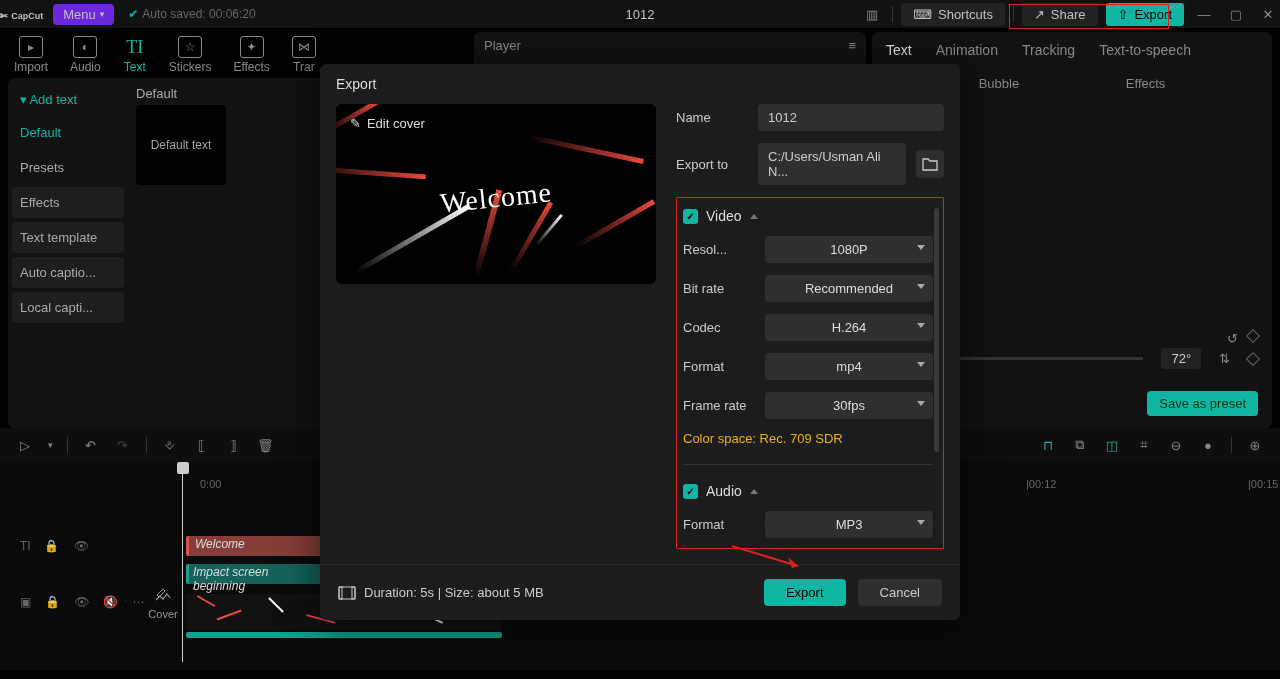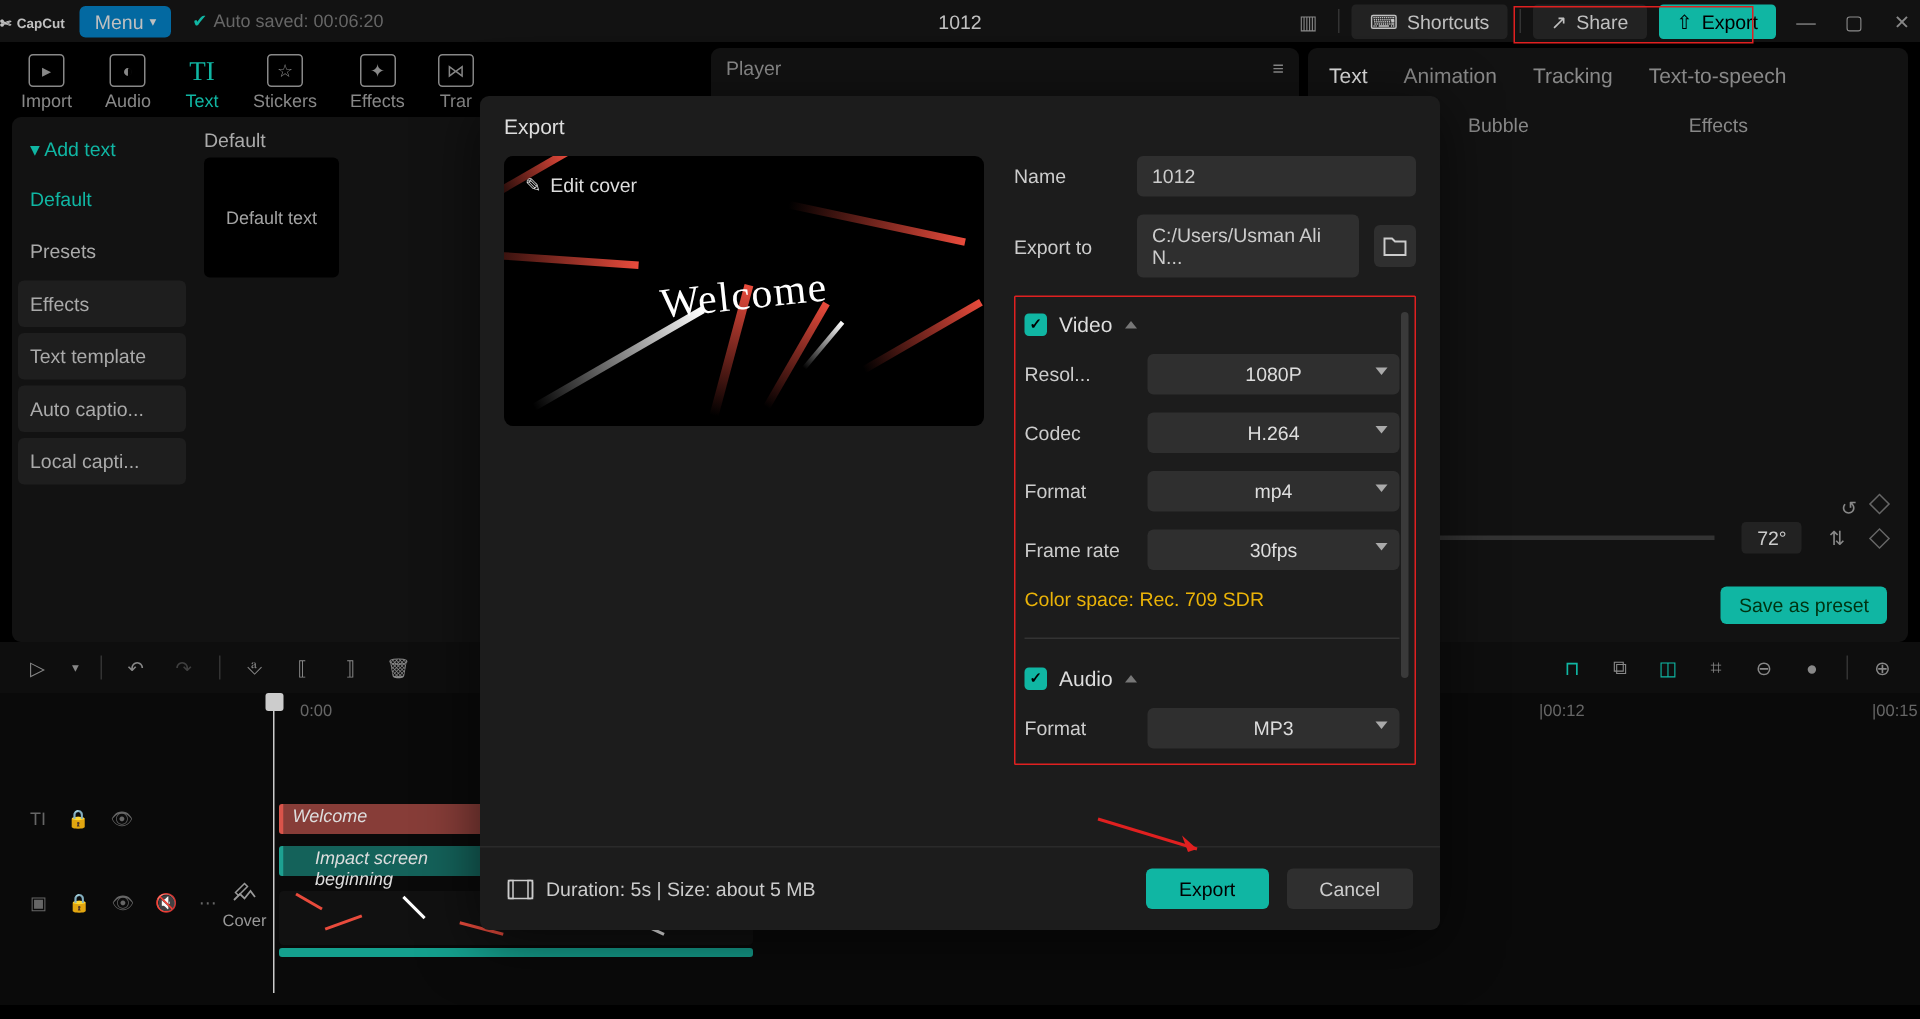--- a/index.html
+++ b/index.html
@@ -2,21 +2,21 @@
 <html><head>
 <meta charset="utf-8">
 <style>
 * { box-sizing:border-box; margin:0; padding:0; font-family:-apple-system,BlinkMacSystemFont,"Segoe UI",sans-serif; }
 body { width:1280px; height:679px; background:#000; color:#d0d0d0; font-size:13px; overflow:hidden; position:relative; }
 
 
 .topbar { height:28px; display:flex; align-items:center; padding:0 0; background:#121212; gap:10px; }
 .brand { font-weight:bold; color:#c0c0c0; }
 .brand span { font-size:9px; vertical-align:middle; }
-.menu-btn { background:#0369a1; border-radius:4px; padding:3px 10px; color:#c0c0c0; display:flex; align-items:center; gap:4px; }
+.menu-btn { background:#6d28d9; border-radius:4px; padding:3px 10px; color:#c0c0c0; display:flex; align-items:center; gap:4px; }
 .autosaved { color:#666; font-size:12px; display:flex; gap:4px; align-items:center; margin-left:4px; }
 .autosaved .check { color:#10b6a3; }
 .spacer { flex:1; }
 .proj-title { position:absolute; left:50%; transform:translateX(-50%); color:#c0c0c0; font-size:13px; }
 .topright { display:flex; gap:8px; align-items:center; }
 .top-icon { width:24px; height:18px; color:#888; display:flex; align-items:center; justify-content:center; }
 .share-btn, .export-btn { display:flex; gap:6px; align-items:center; padding:4px 12px; border-radius:3px; }
 .share-btn { background:#222; color:#c0c0c0; }
 .export-btn { background:#10b6a3; color:#000; font-weight:500; }
 .sep { width:1px; height:16px; background:#333; }
@@ -57,27 +57,27 @@
 .preset-btn { align-self:flex-end; margin:12px 14px; background:#10b6a3; color:#031; padding:5px 12px; border-radius:4px; font-size:13px; }
 
 
 .tlbar { display:flex; align-items:center; gap:14px; padding:8px 16px; background:#0e0e0e; color:#888; }
 .tlbar .sp { flex:1; }
 .tool-ic { width:18px; height:18px; display:flex; align-items:center; justify-content:center; }
 
 
 .timeline { position:relative; height:208px; background:#0a0a0a; padding:0 16px; }
 .ruler { height:16px; position:relative; margin-left:170px; color:#666; font-size:11px; }
-.ruler span { position:absolute; top:6px; }
+.ruler span { position:absolute; top:16px; }
 .playhead { position:absolute; top:0; left:182px; width:1px; height:200px; background:#ccc; }
 .playhead-head { position:absolute; top:0; left:177px; width:12px; height:12px; background:#ccc; border-radius:2px; }
 .track { display:flex; align-items:center; height:24px; margin-top:20px; }
 .track-icons { width:170px; display:flex; gap:14px; align-items:center; color:#666; font-size:12px; padding-left:4px;}
 .clip-txt { margin-left:0; height:20px; width:140px; background:#873d38; border-left:3px solid #d9544a; color:#ddd; font-size:12px; padding:1px 6px; border-radius:2px; font-style:italic; }
-.clip-fx { margin-left:0; height:20px; width:140px; background:#14625a; border-left:3px solid #1da191; color:#ddd; font-size:12px; padding:1px 21px; border-radius:2px; font-style:italic; }
+.clip-fx { margin-left:0; height:20px; width:140px; background:#14625a; border-left:3px solid #1da191; color:#ddd; font-size:12px; padding:1px 4px; border-radius:2px; font-style:italic; }
 .cover-btn { position:absolute; top:124px; left:146px; width:34px; height:40px; color:#999; font-size:11px; text-align:center; }
 .cover-btn svg { display:block; margin:0 auto 2px auto; }
 .vid-thumb { position:absolute; top:132px; left:186px; width:316px; height:36px; background:#111; border-radius:3px; overflow:hidden; }
 .vid-bar { position:absolute; top:170px; left:186px; width:316px; height:6px; background:#14a08e; border-radius:2px; }
 
 
 .modal { position:absolute; top:64px; left:320px; width:640px; height:556px; background:#1c1c1c; border-radius:6px; box-shadow:0 8px 40px rgba(0,0,0,.6); z-index:100; display:flex; flex-direction:column; }
 .modal-title { padding:12px 16px; color:#ddd; font-size:14px; }
 .modal-body { flex:1; display:flex; gap:20px; padding:0 16px; overflow:hidden; }
 .mleft { width:320px; }
@@ -347,20 +347,27 @@
           <div class="caret-up"></div>
         </div>
         <div class="frow">
             <div class="flabel">Resol...</div>
             <div class="sel">
               <span>1080P</span>
               <div class="chev"></div>
             </div>
           </div>
         <div class="frow">
+            <div class="flabel">Bit rate</div>
+            <div class="sel">
+              <span>Recommended</span>
+              <div class="chev"></div>
+            </div>
+          </div>
+        <div class="frow">
             <div class="flabel">Codec</div>
             <div class="sel">
               <span>H.264</span>
               <div class="chev"></div>
             </div>
           </div>
         <div class="frow">
             <div class="flabel">Format</div>
             <div class="sel">
               <span>mp4</span>

